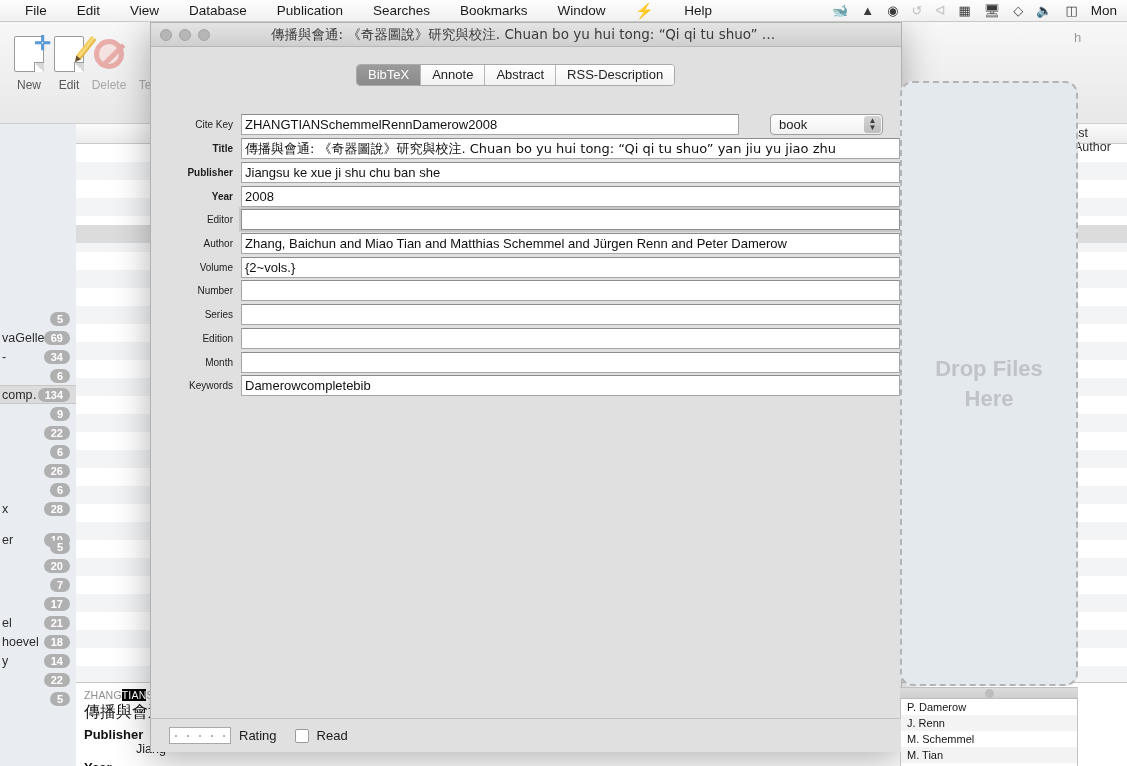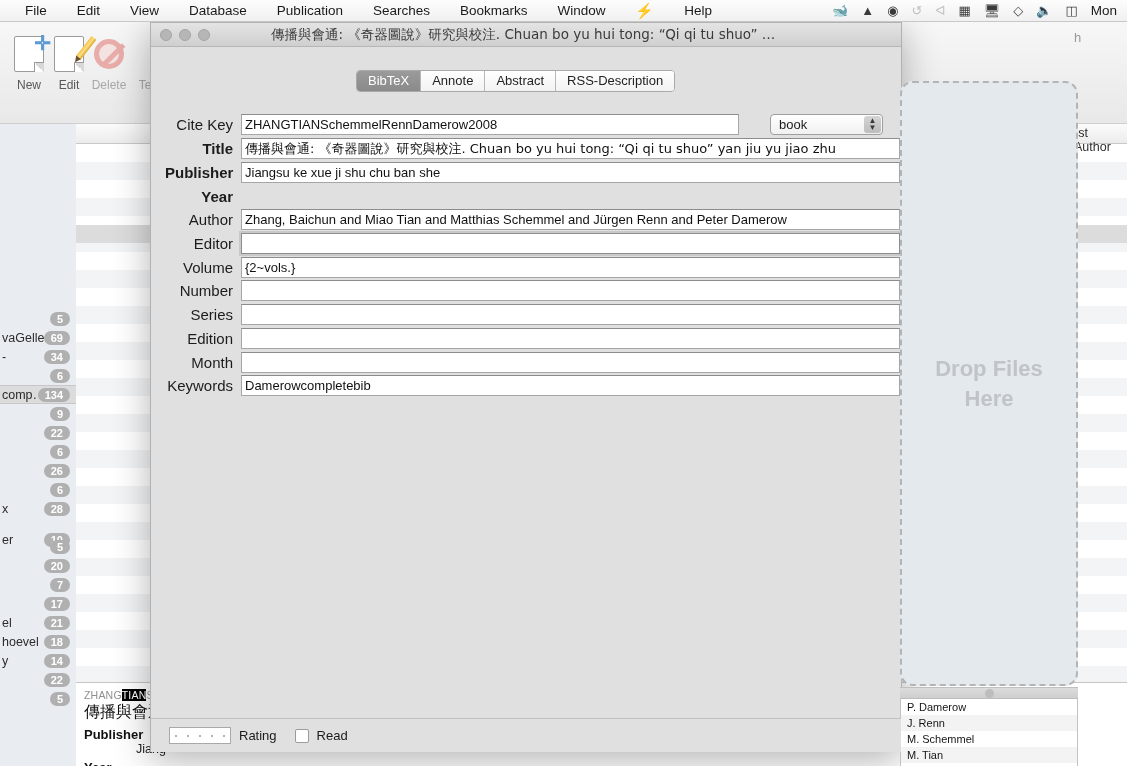--- a/index.html
+++ b/index.html
@@ -114,33 +114,33 @@
   .light { width: 12px; height: 12px; border-radius:50%; background:#b6b6b6; border:1px solid #a5a5a5;}
   .dlg-title {
     position:absolute; left:0; right:0; text-align:center;
     font-size:13.5px; color:#3b3b3b; pointer-events:none;
     white-space: nowrap; padding: 0 120px;
     overflow: hidden; text-overflow: ellipsis;
   }
   .dlg-body { position:relative; width:100%; height: 705px; background:#e0e0e0; }
 
   
-  .tabbar { position:absolute; left:205px; top:23px; display:flex;
+  .tabbar { position:absolute; left:205px; top:17px; display:flex;
             border:1px solid #a9a9a9; border-radius:4px; overflow:hidden;
             background:#fff; height:22px; }
   .tab { padding: 0 11px; height:20px; line-height:20px; font-size:13px; color:#232323;
          background: linear-gradient(#ffffff,#f2f2f2); border-right:1px solid #b7b7b7; white-space:nowrap;}
   .tab:last-child { border-right:none;text-align:center; }
   .tab.active { background: linear-gradient(#9b9b9b,#8a8a8a); color:#fff; }
 
   
   .form { position:absolute; left:14px; top:64px; width:735px; }
   .frow { display:flex; align-items:center; height:23.7px; }
   .flabel { width: 76px; text-align:right; padding-right: 8px;
-            font-size: 15px; color:#1c1c1c; }
+            font-size: 10px; color:#1c1c1c; }
   .flabel.bold { font-weight: bold; }
   .finput { flex:1; height:21px; background:#ffffff;
             border:1px solid #a6a6a6; border-top-color:#8c8c8c;
             font-size:13px; color:#111; padding: 0 3px; line-height:19px;
             white-space:nowrap; overflow:hidden; }
   .finput.focus { outline: 2px solid #c9c9c9; border-color:#8e8e8e; }
   .finput.cjk { font-family: "DejaVu Sans", "Liberation Sans", sans-serif; }
 
   .row-citekey { display:flex; align-items:center; height:26px; }
   .citekey-input { width: 498px; height:21px; background:#fff; border:1px solid #a6a6a6;
@@ -431,28 +431,29 @@
             <div class="frow">
               <span class="flabel bold">Title</span>
               <span class="finput cjk">傳播與會通: 《奇器圖說》研究與校注. Chuan bo yu hui tong: “Qi qi tu shuo” yan jiu yu jiao zhu</span>
             </div>
             <div class="frow">
               <span class="flabel bold">Publisher</span>
               <span class="finput">Jiangsu ke xue ji shu chu ban she</span>
             </div>
             <div class="frow">
               <span class="flabel bold">Year</span>
+              <span class="finput">2008</span>
+            </div>
+            <div class="frow">
+              <span class="flabel">Editor</span>
+              <span class="finput focus"></span>
             </div>
             <div class="frow">
               <span class="flabel">Author</span>
               <span class="finput">Zhang, Baichun and Miao Tian and Matthias Schemmel and Jürgen Renn and Peter Damerow</span>
-            </div>
-            <div class="frow">
-              <span class="flabel">Editor</span>
-              <span class="finput focus"></span>
             </div>
             <div class="frow">
               <span class="flabel">Volume</span>
               <span class="finput">{2~vols.}</span>
             </div>
             <div class="frow">
               <span class="flabel">Number</span>
               <span class="finput"></span>
             </div>
             <div class="frow">

